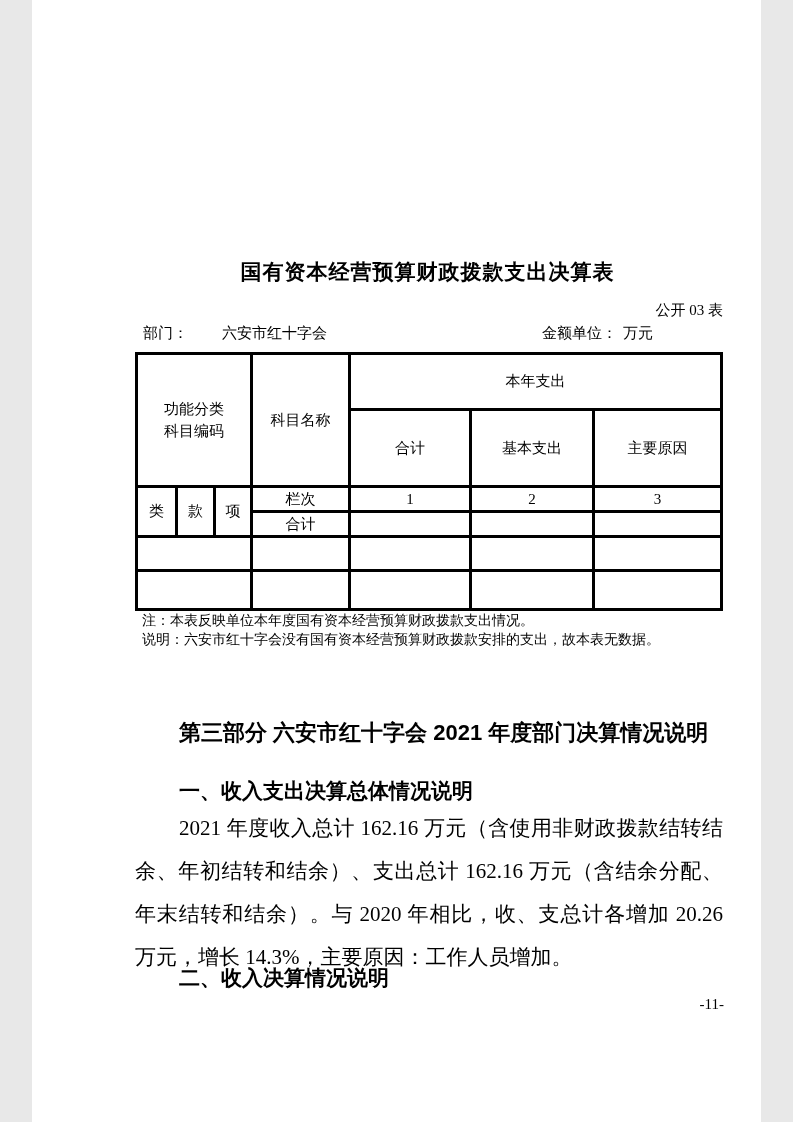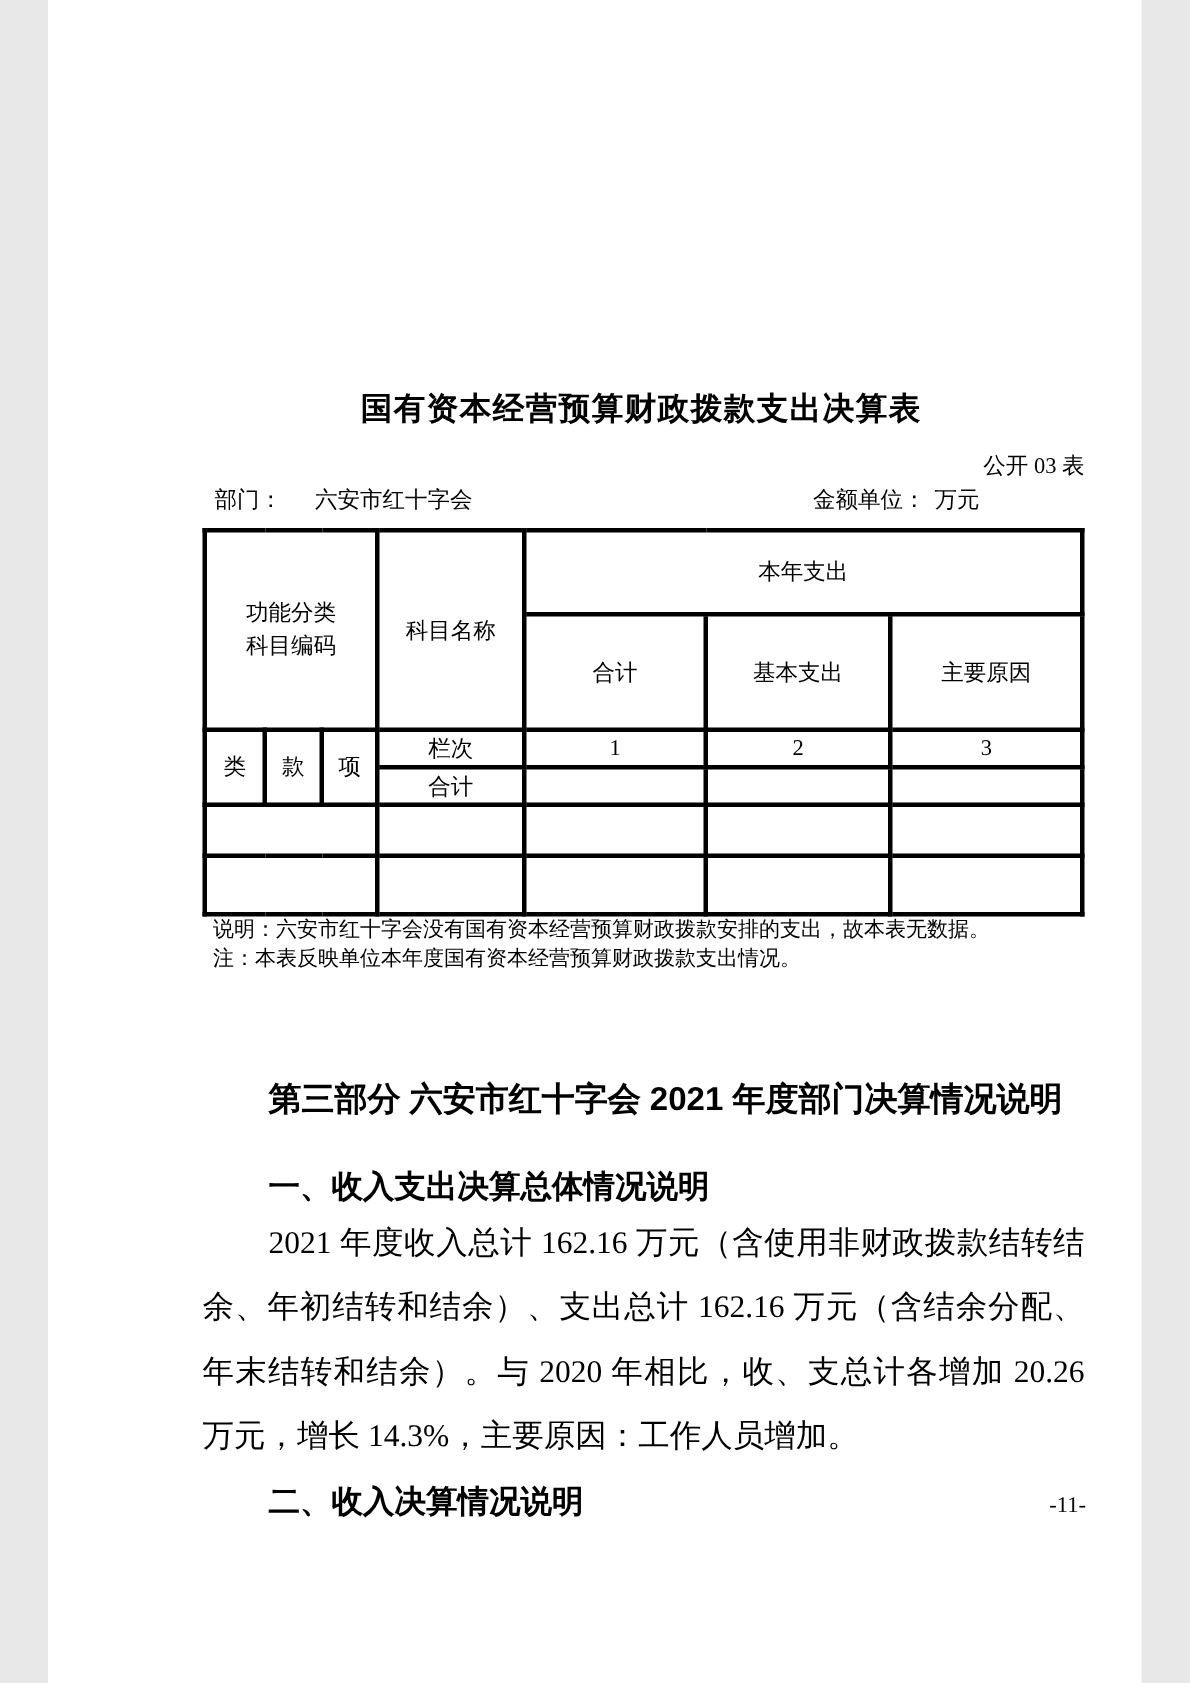--- a/index.html
+++ b/index.html
@@ -29,21 +29,21 @@
     text-align: right;
     font-size: 15px;
   }
   .meta-row {
     position: absolute;
     top: 324px; left: 103px; width: 588px;
     font-size: 15px;
     height: 20px;
   }
   .meta-dept { position: absolute; left: 8px; top: 0; }
-  .meta-dept .val { margin-left: 22px; }
+  .meta-dept .val { margin-left: 34px; }
   .meta-unit { position: absolute; left: 407px; top: 0; }
   .meta-unit .val { margin-left: 6px; font-family: Liberation Mono, monospace; }
 
   table.budget {
     position: absolute;
     top: 352px; left: 103px;
     border-collapse: collapse;
     table-layout: fixed;
     width: 585px;
   }
@@ -76,21 +76,21 @@
   .section-heading {
     position: absolute;
     left: 103px; width: 588px;
     font-family: Liberation Sans, sans-serif;
     font-weight: bold;
     font-size: 21px;
     text-indent: 44px;
     white-space: nowrap;
   }
   .section-one { top: 777px; }
-  .section-two { top: 964px; margin-top: 23px; }
+  .section-two { top: 964px; }
   .body-paragraph {
     position: absolute;
     top: 807px; left: 103px; width: 588px;
     font-size: 21px;
     line-height: 43px;
     text-align: justify;
     text-justify: inter-character;
     text-indent: 44px;
   }
   .page-number {
@@ -164,22 +164,22 @@
         <td colspan="3"></td>
         <td></td>
         <td></td>
         <td></td>
         <td></td>
       </tr>
     </tbody>
   </table>
 
   <div class="note-block">
+    <div>注：本表反映单位本年度国有资本经营预算财政拨款支出情况。</div>
     <div>说明：六安市红十字会没有国有资本经营预算财政拨款安排的支出，故本表无数据。</div>
-    <div>注：本表反映单位本年度国有资本经营预算财政拨款支出情况。</div>
   </div>
 
   <div class="part-heading">第三部分 六安市红十字会 2021 年度部门决算情况说明</div>
 
   <div class="section-heading section-one">一、收入支出决算总体情况说明</div>
 
   <div class="body-paragraph">2021 年度收入总计 162.16 万元（含使用非财政拨款结转结余、年初结转和结余）、支出总计 162.16 万元（含结余分配、年末结转和结余）。与 2020 年相比，收、支总计各增加 20.26 万元，增长 14.3%，主要原因：工作人员增加。</div>
 
   <div class="section-heading section-two">二、收入决算情况说明</div>
 

